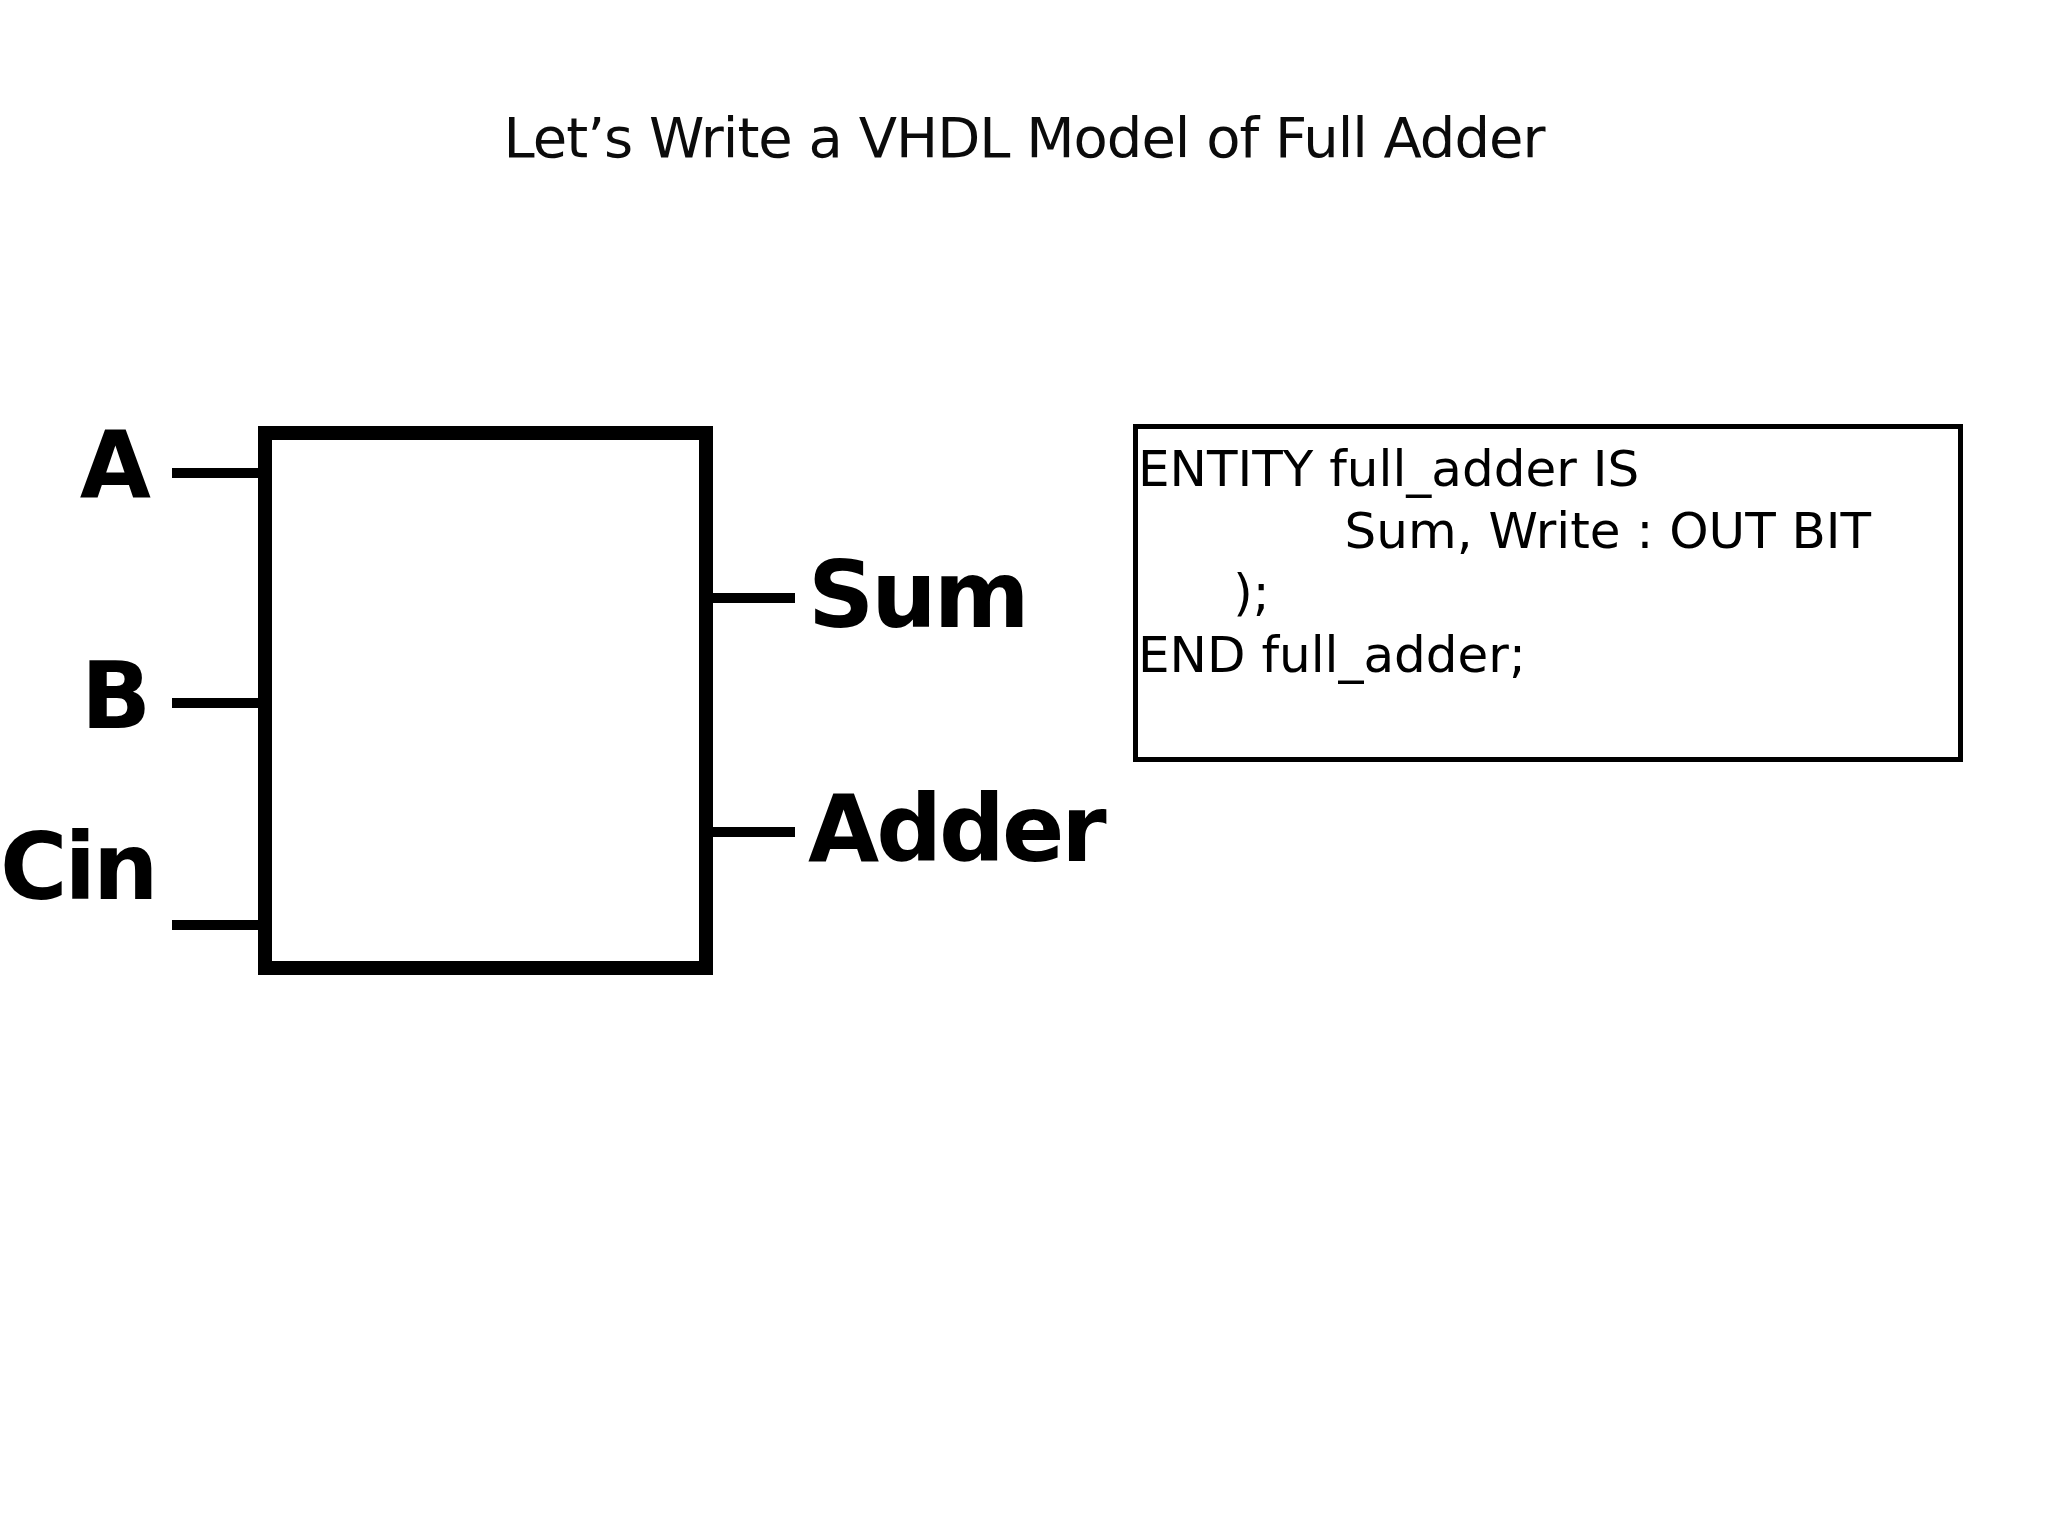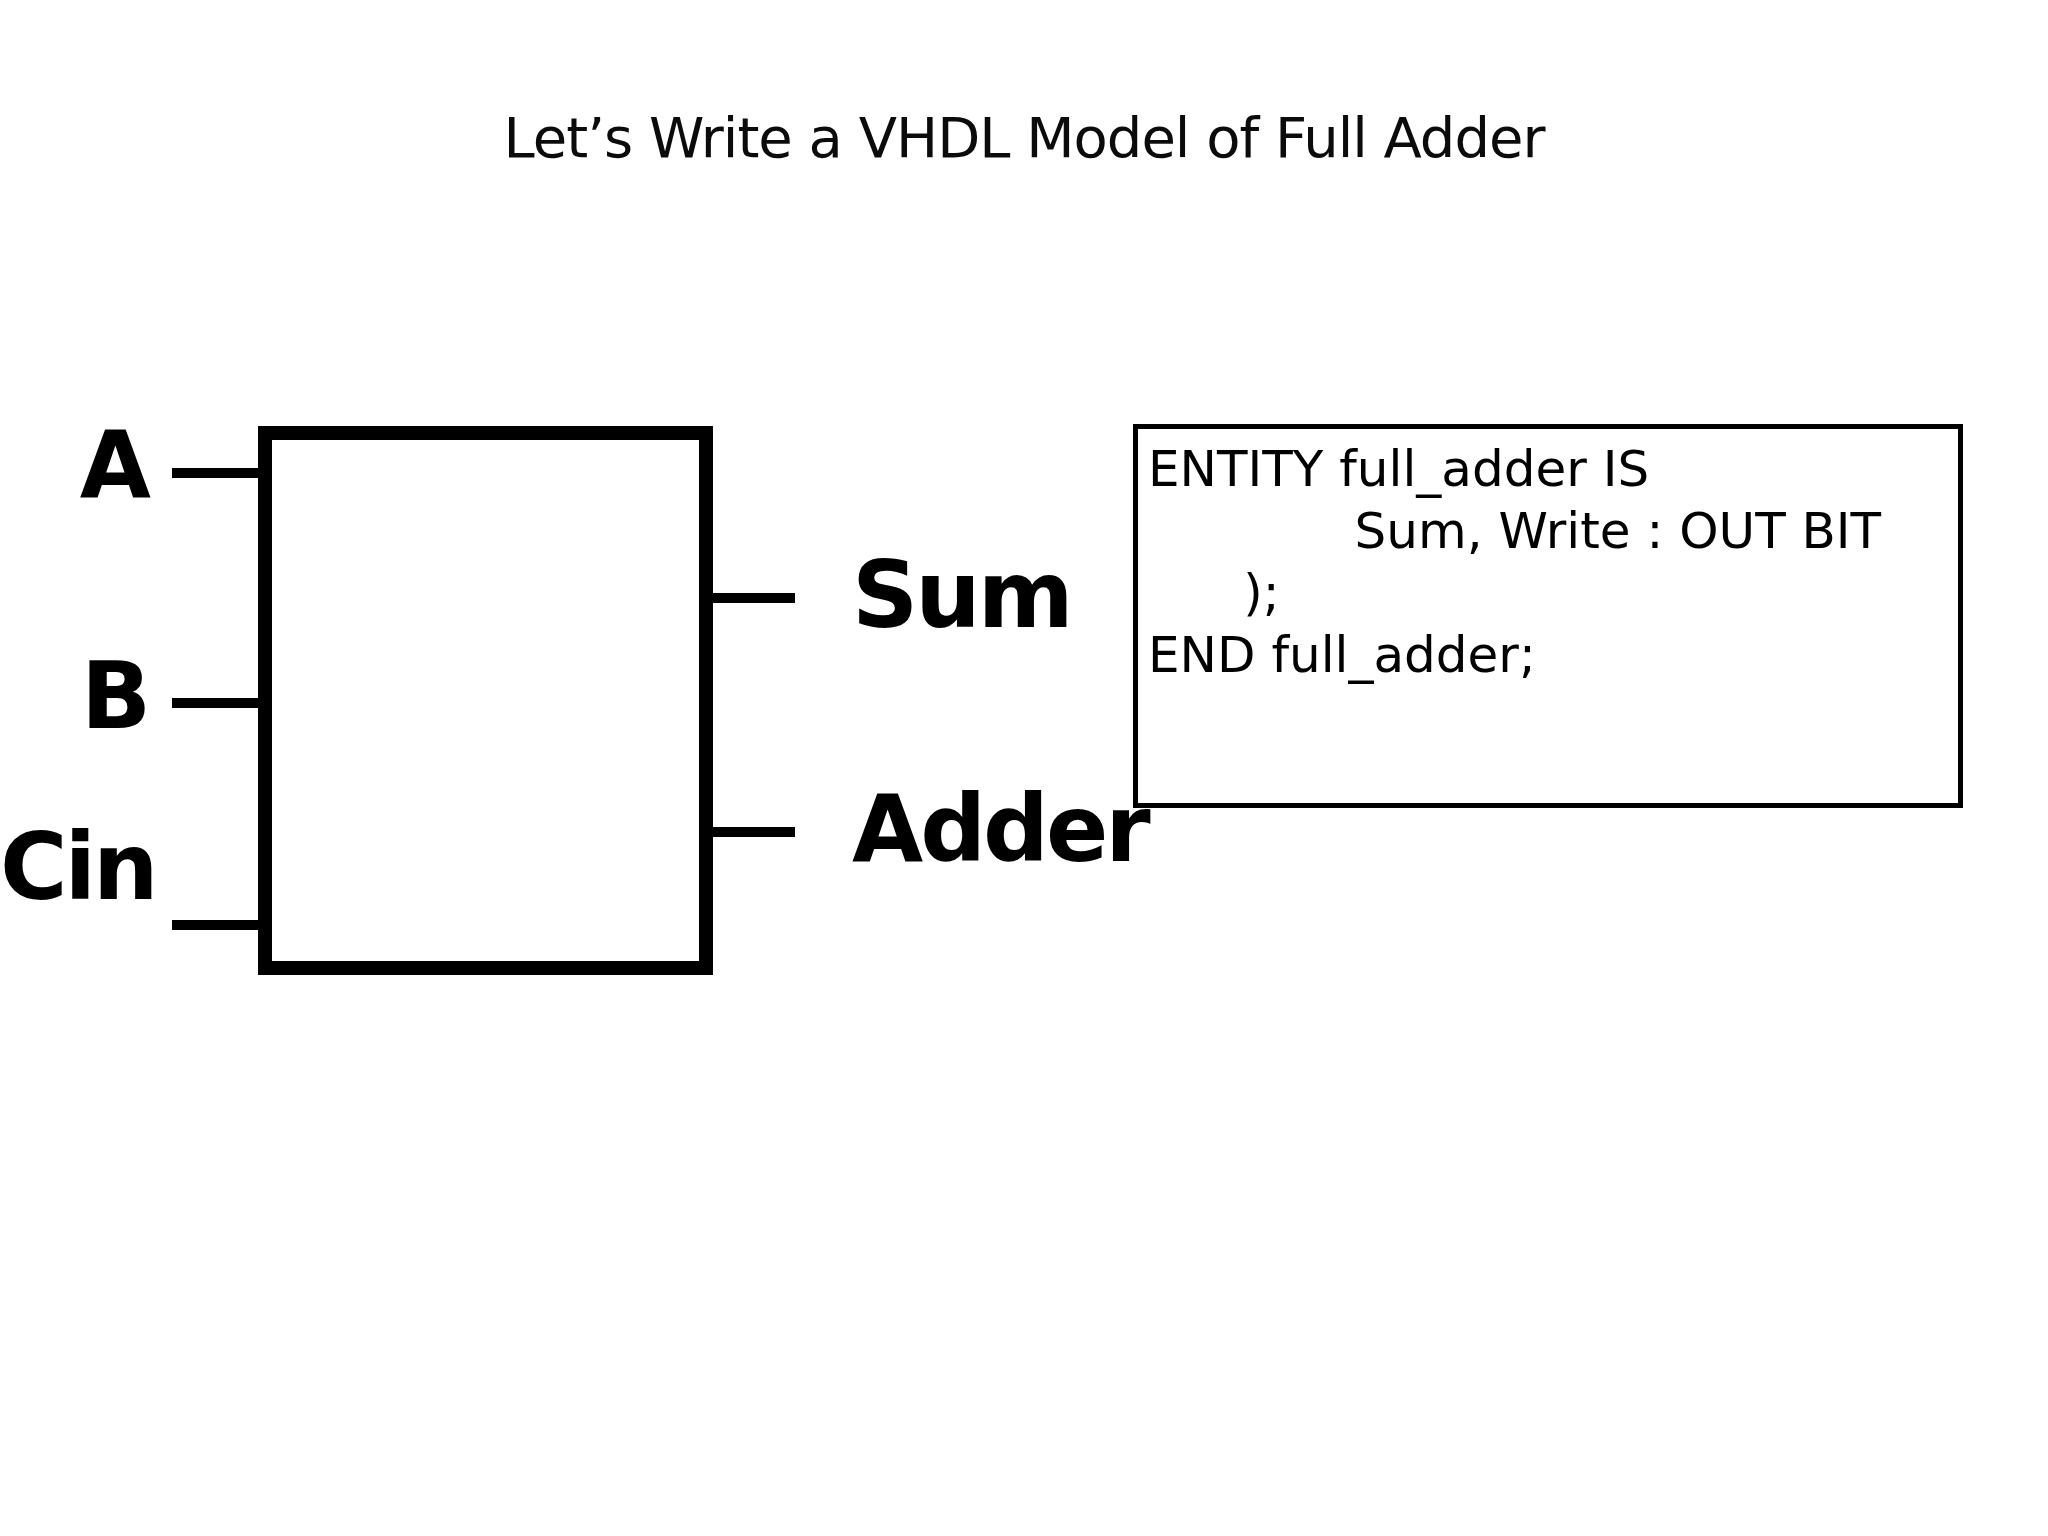--- a/index.html
+++ b/index.html
@@ -64,35 +64,35 @@
     white-space: nowrap;
   }
   .in-label {
     left: 0;
     width: 148px;
     text-align: right;
   }
   .label-a   { top: 470px; }
   .label-b   { top: 701px; }
   .label-cin { top: 872px; }
-  .out-label { left: 852px; }
+  .out-label { left: 808px; }
   .label-sum  { top: 600px; }
   .label-cout { top: 834px; }
 
   
   .code-box {
     position: absolute;
     left: 1133px;
     top: 424px;
     width: 830px;
-    height: 384px;
+    height: 338px;
     border: 5px solid #000000;
     box-sizing: border-box;
     background: #ffffff;
-    padding: 9px 0 0 10px;
+    padding: 9px 0 0 0;
   }
   .code-line {
     font-size: 50px;
     line-height: 62px;
     white-space: pre;
     color: #000000;
     letter-spacing: 0;
   }
 </style>
 </head>

